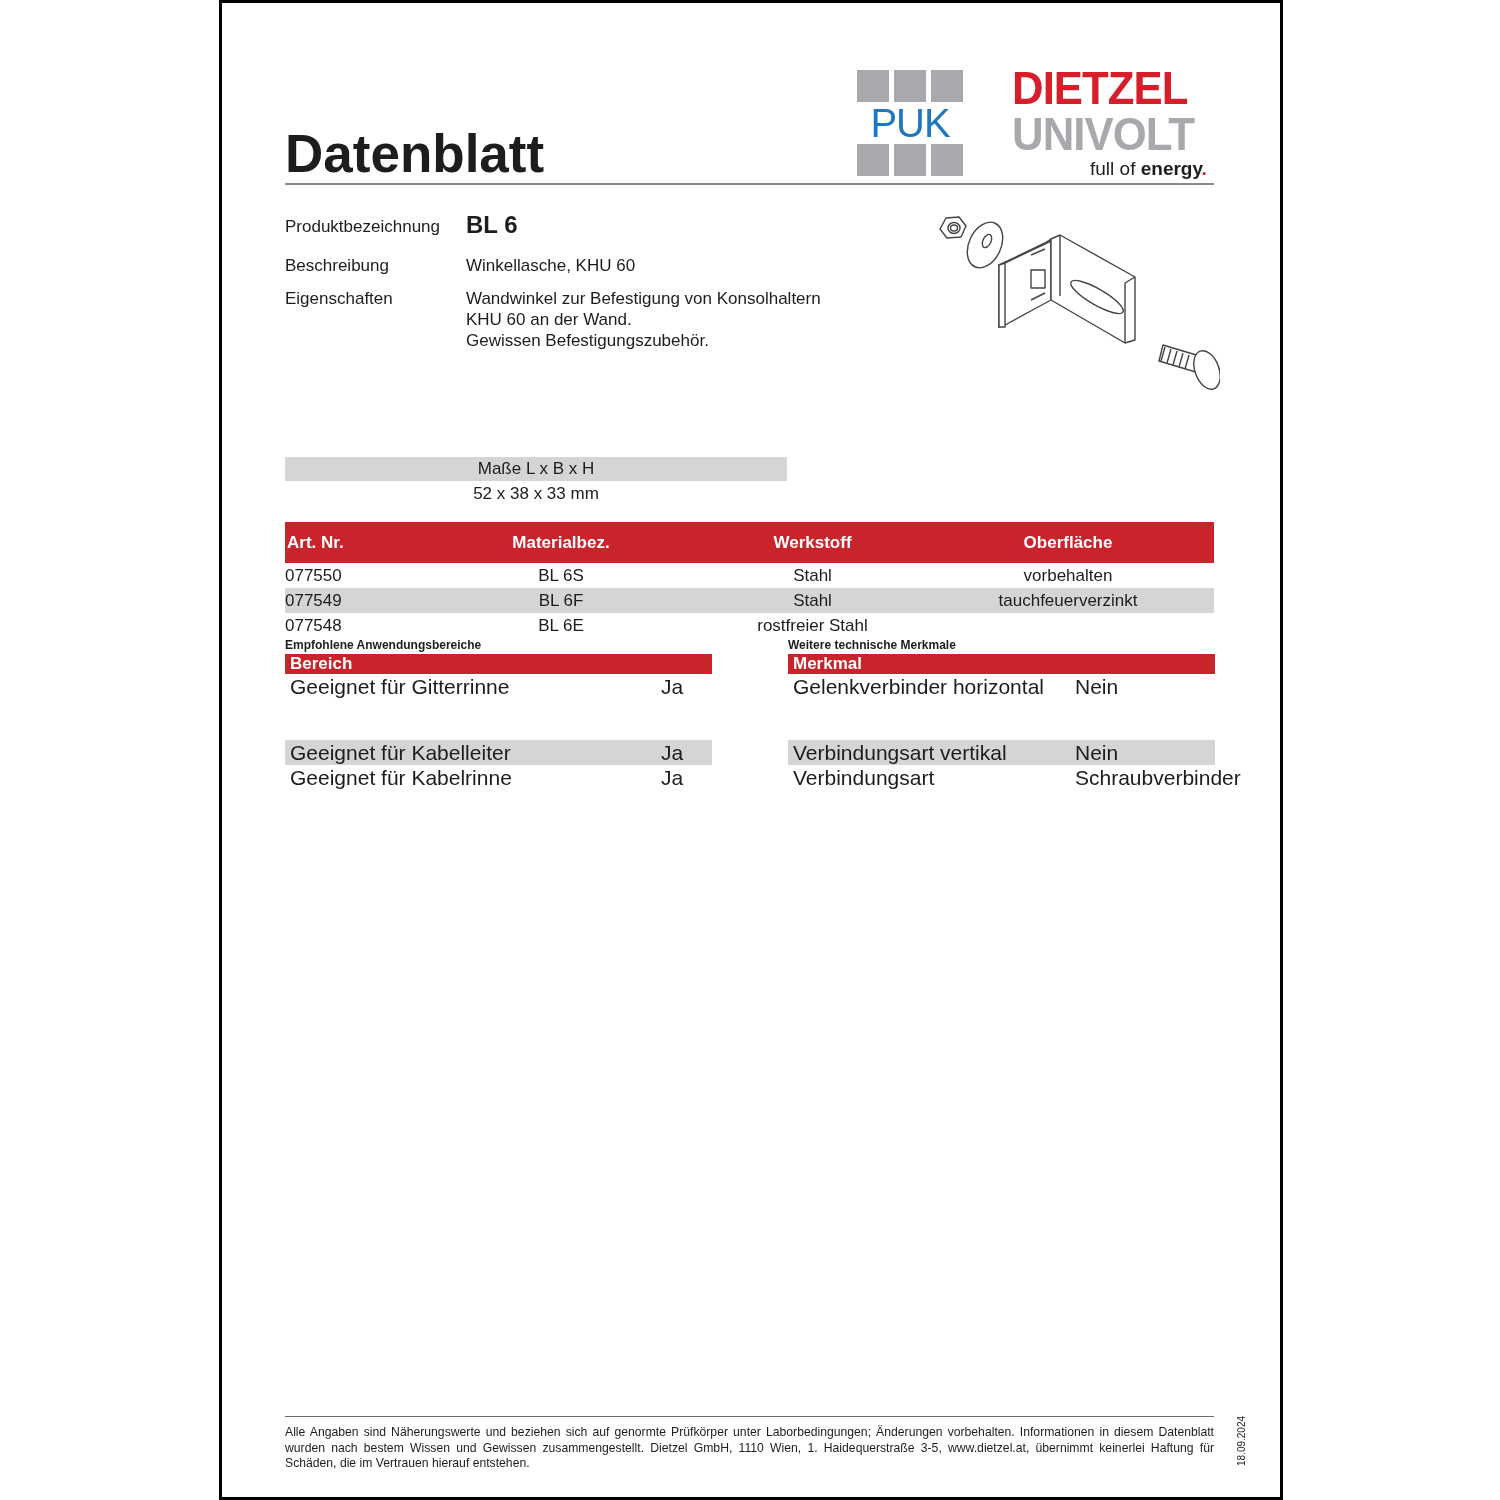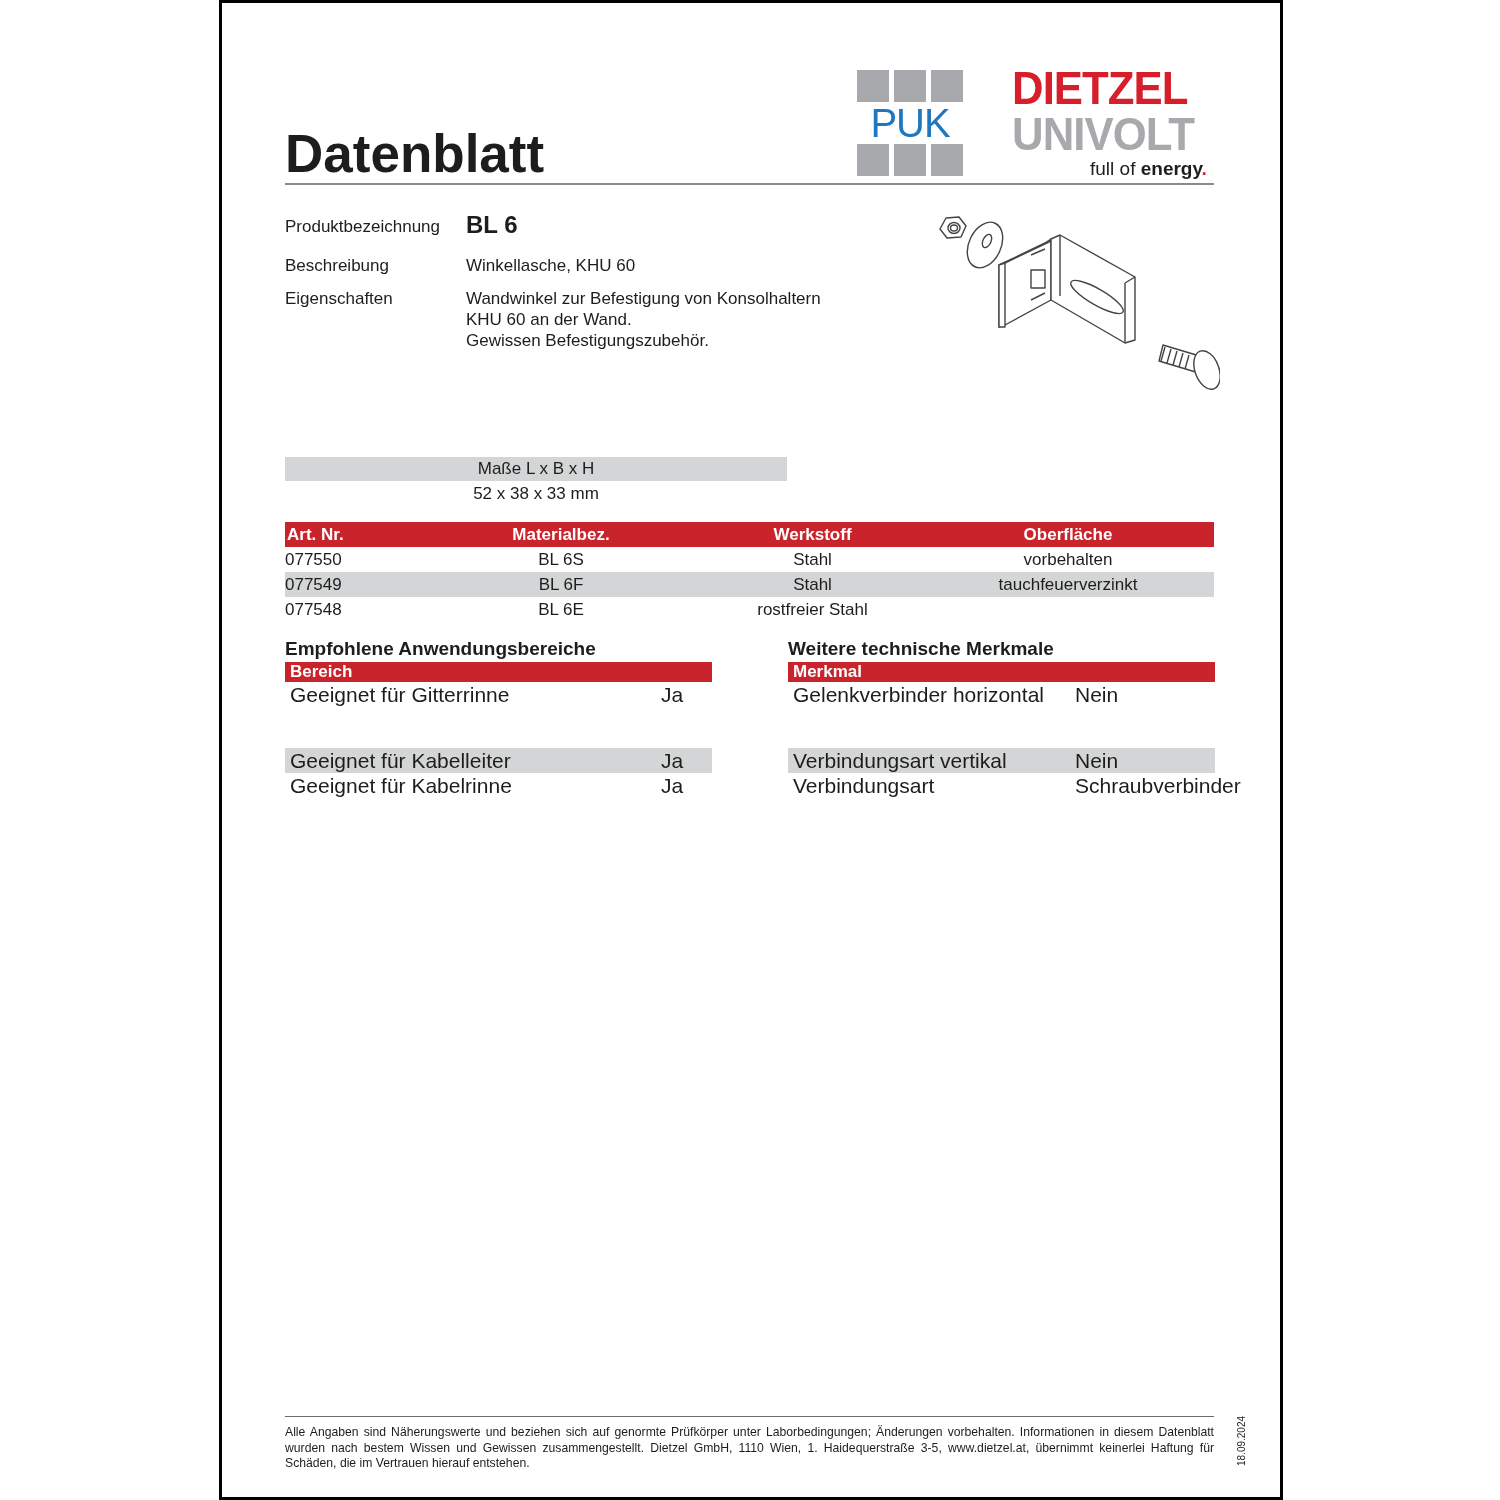--- a/index.html
+++ b/index.html
@@ -26,29 +26,29 @@
   .bl6 { font-size:24px; font-weight:bold; }
 
   .illus { left:935px; top:205px; width:285px; height:190px; }
 
   .dim-bar { left:285px; top:457px; width:502px; height:24px; background:#d4d5d7; }
   .dim-head { left:285px; top:459px; width:502px; text-align:center; font-size:17px; }
   .dim-val { left:285px; top:484px; width:502px; text-align:center; font-size:17px; }
   .dim-head span, .dim-val span { display:inline-block; width:502px; padding-right:0; }
 
   table.art { position:absolute; left:285px; top:522px; width:929px; border-collapse:collapse; font-size:17px; }
-  table.art th { background:#c9232c; color:#fff; font-weight:bold; height:25px; padding:0 2px; }
+  table.art th { background:#c9232c; color:#fff; font-weight:bold; height:41px; padding:0 2px; }
   table.art td { height:25px; padding:0 0; }
   table.art tr.alt td { background:#d4d5d7; }
   .c1 { width:130px; text-align:left; }
   .c2 { width:280px; text-align:center; }
   .c3 { width:215px; text-align:center; }
   .c4 { text-align:center; }
 
-  .sec-title { font-size:19px; font-weight:bold; }
+  .sec-title { font-size:12px; font-weight:bold; }
   .redbar { height:20px; background:#c9232c; color:#fff; font-weight:bold; font-size:17px; line-height:20px; padding-left:5px; box-sizing:border-box; }
   .row { height:25px; font-size:21px; line-height:25px; position:relative; }
   .row.alt { background:#d4d5d7;margin-top:41px; }
   .row .k { position:absolute; left:5px; }
   .row .v { position:absolute; }
 
   .footer-hr { left:285px; top:1416px; width:929px; height:1px; background:#6b6b6b; }
   .footer { left:285px; top:1425px; width:929px; font-size:12.2px; line-height:15.5px; text-align:justify; color:#1d1d1b; }
   .date { left:1230px; top:1445px; font-size:10px; color:#1d1d1b; transform:rotate(-90deg); transform-origin:left top; white-space:nowrap; }
 </style>

